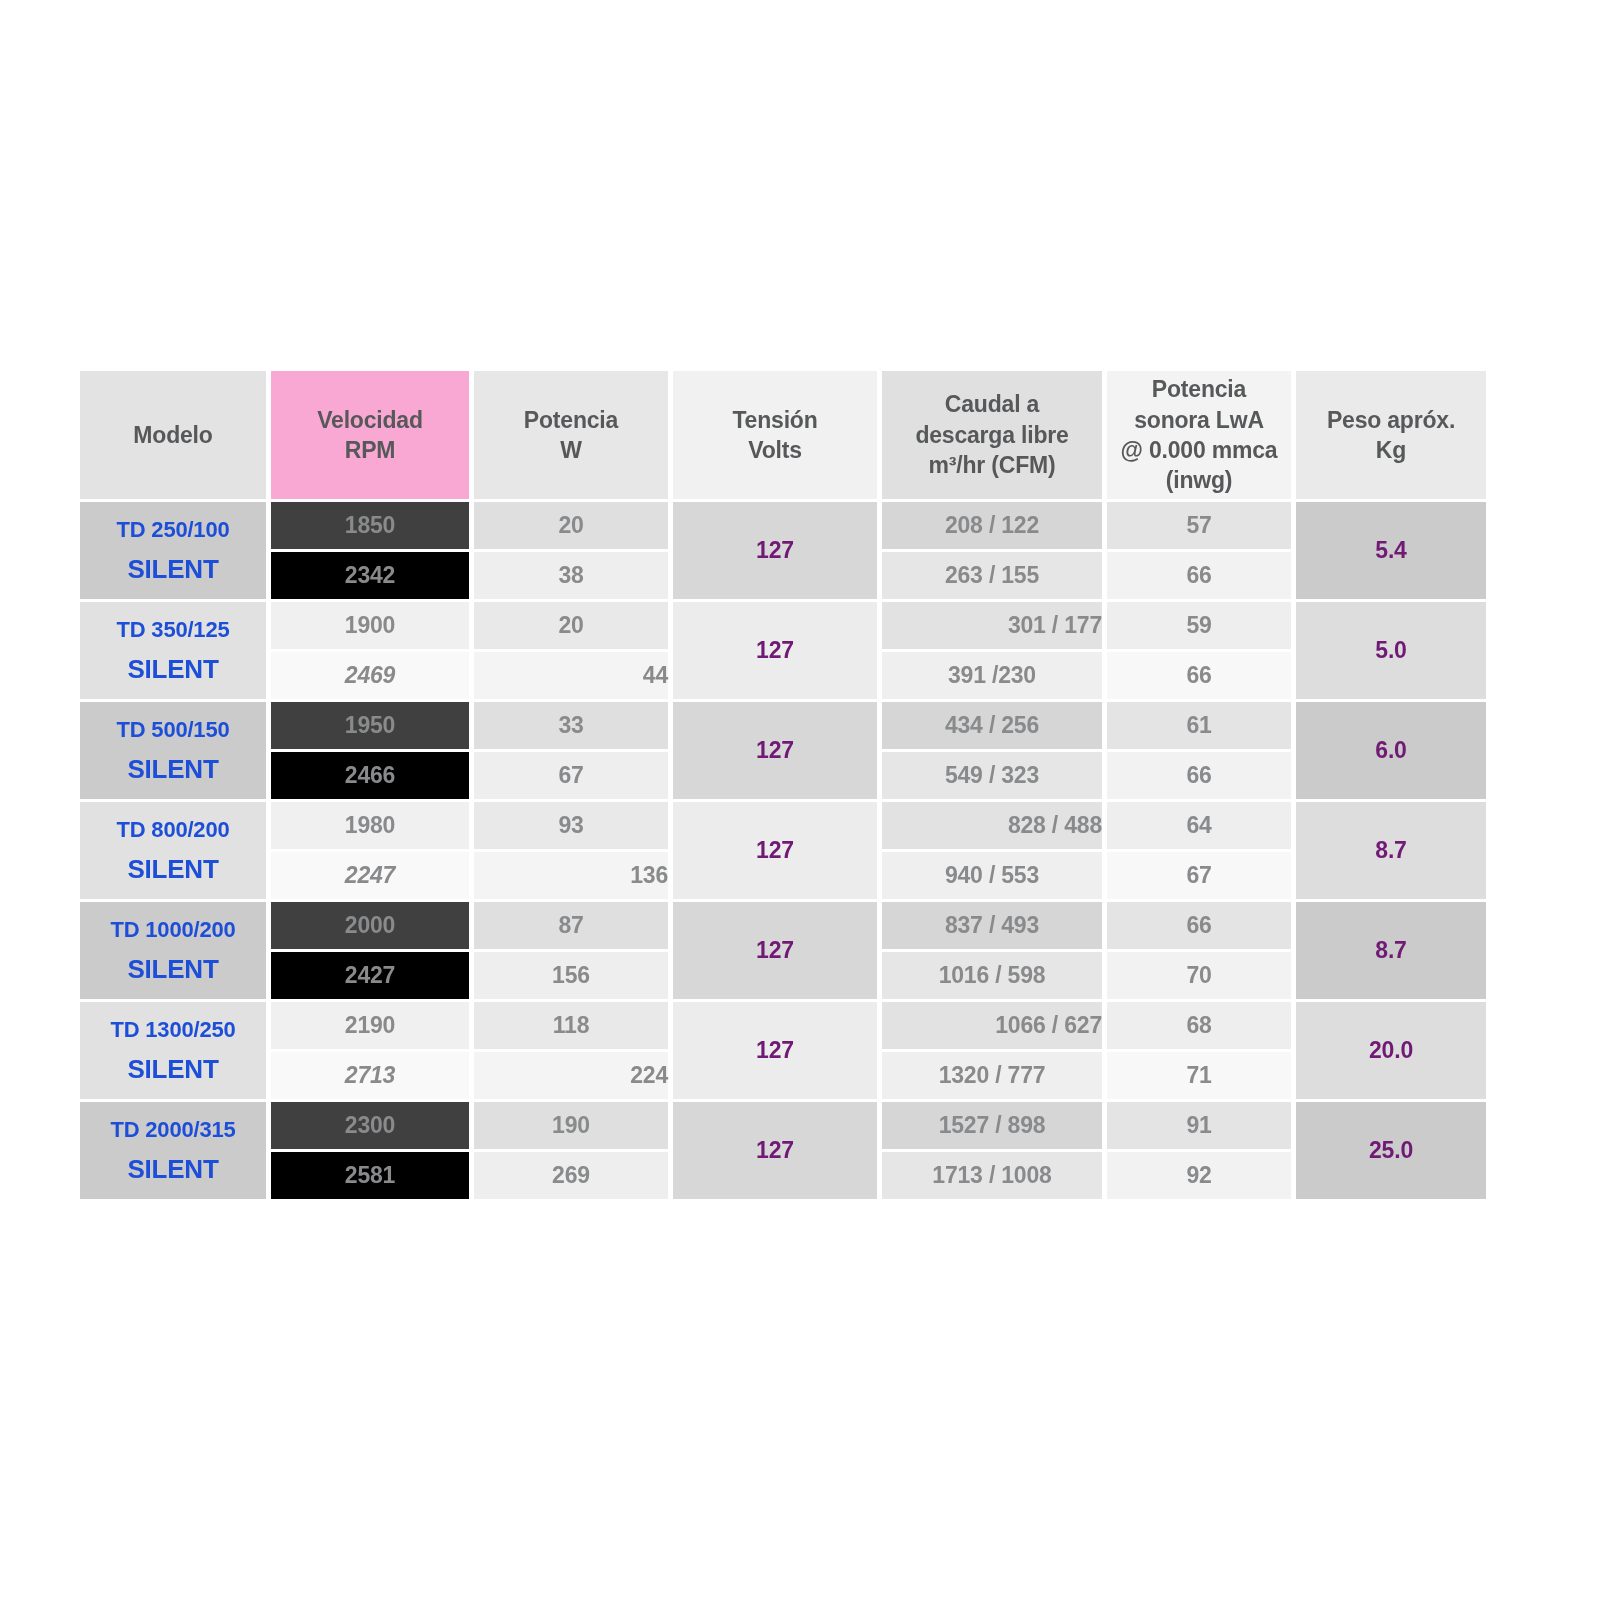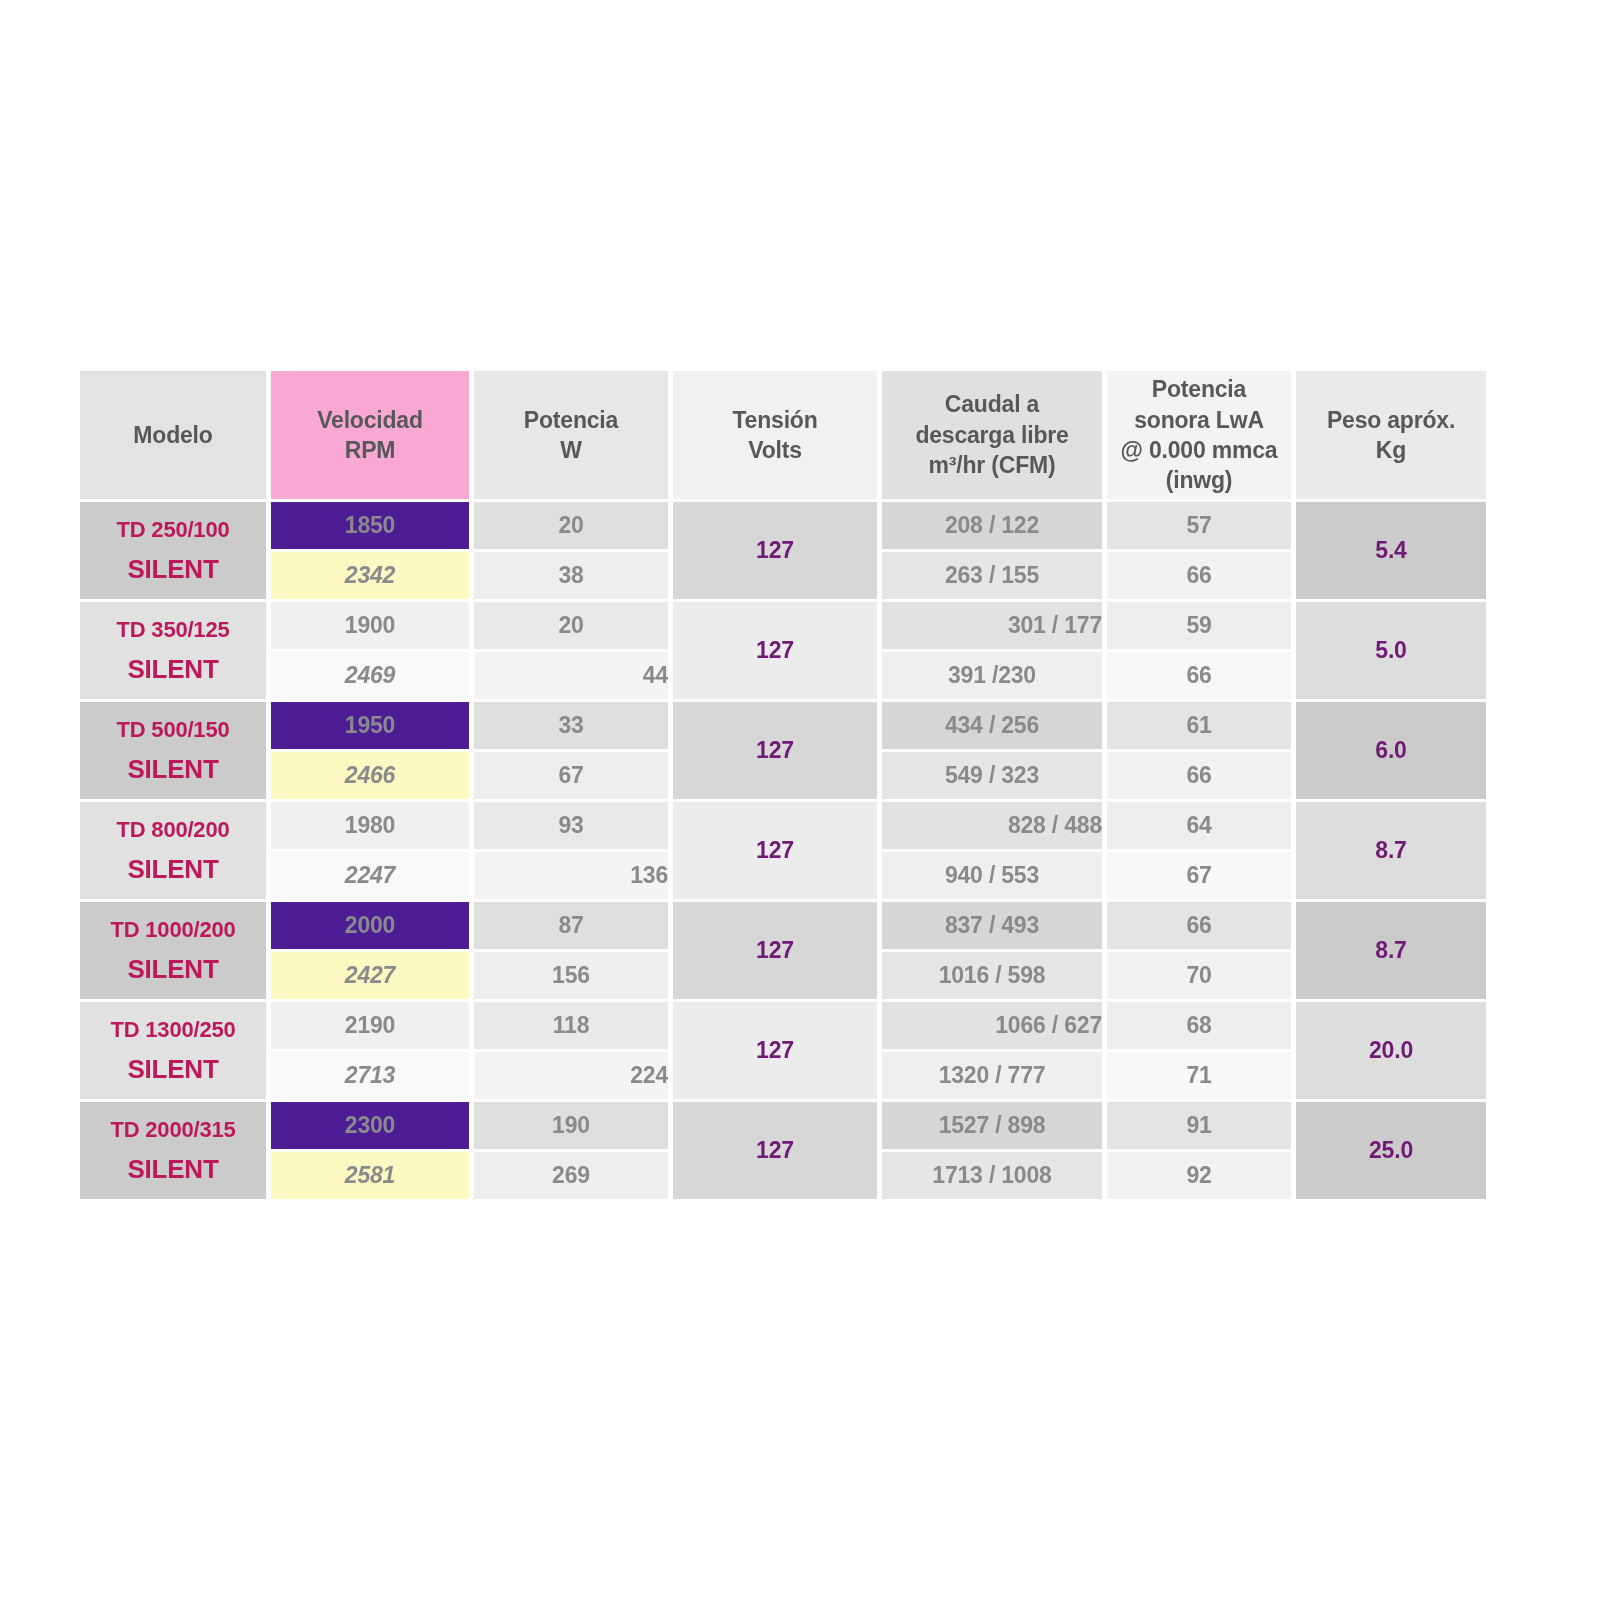--- a/index.html
+++ b/index.html
@@ -39,34 +39,34 @@
   
   th.hc-1 { background: #e3e3e3; }
   th.hc-2 { background: #f9a8d4; }
   th.hc-3 { background: #e7e7e7; }
   th.hc-4 { background: #f1f1f1; }
   th.hc-5 { background: #e0e0e0; }
   th.hc-6 { background: #f3f3f3; }
   th.hc-7 { background: #eaeaea; }
 
   
-  td.c-mod { color: #be185d; }
+  td.c-mod { color: #1d4ed8; }
   td.c-ten, td.c-pes { color: #701a75; }
   td.c-vel, td.c-pot, td.c-cau, td.c-son { color: #898a8c; }
 
   
   td.c-mod.g0 { background: #cbcbcb; }
   td.c-mod.g1 { background: #e1e1e1; }
   td.c-ten.g0 { background: #d7d7d7; }
   td.c-ten.g1 { background: #ececec; }
   td.c-pes.g0 { background: #cbcbcb; }
   td.c-pes.g1 { background: #dddddd; }
 
   
-  td.c-vel.g0.r0 { background: #4c1d95; margin-left: 40px; } td.c-vel.g0.r1 { background: #fef9c3; font-style: italic; }
+  td.c-vel.g0.r0 { background: #404040; margin-left: 40px; } td.c-vel.g0.r1 { background: #000000; }
   td.c-vel.g1.r0 { background: #f0f0f0; } td.c-vel.g1.r1 { background: #f9f9f9; font-style: italic; }
   td.c-pot.g0.r0 { background: #dfdfdf; } td.c-pot.g0.r1 { background: #eeeeee; }
   td.c-pot.g1.r0 { background: #e9e9e9; } td.c-pot.g1.r1 { background: #f4f4f4; text-align: right; }
   td.c-cau.g0.r0 { background: #d6d6d6; } td.c-cau.g0.r1 { background: #e6e6e6; }
   td.c-cau.g1.r0 { background: #e2e2e2; text-align: right; } td.c-cau.g1.r1 { background: #efefef; }
   td.c-son.g0.r0 { background: #e4e4e4; } td.c-son.g0.r1 { background: #f2f2f2; }
   td.c-son.g1.r0 { background: #eeeeee; } td.c-son.g1.r1 { background: #f8f8f8; }
 
   .model-name { font-size: 22px; line-height: 1; }
   .model-variant { font-size: 26px; line-height: 1; margin-top: 15px; }

